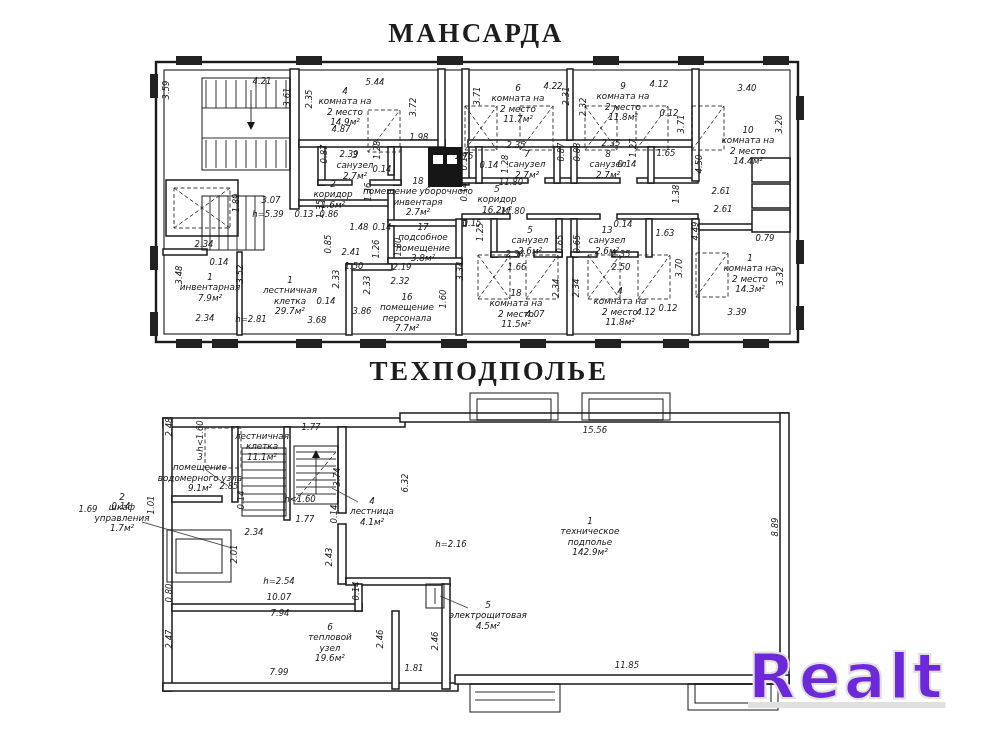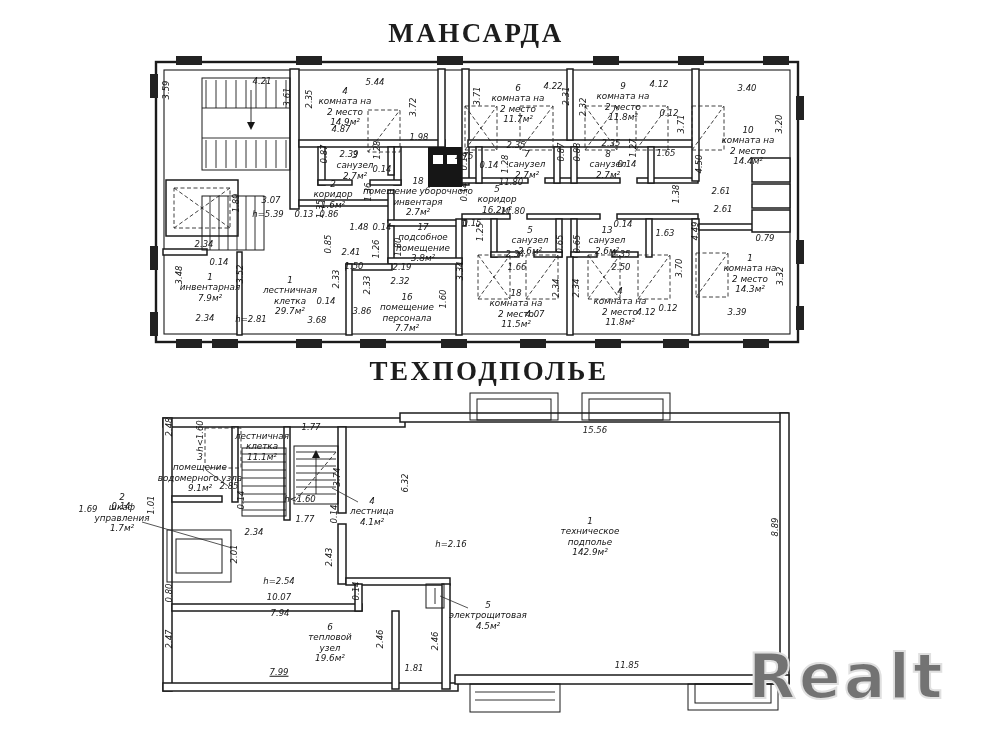--- a/index.html
+++ b/index.html
@@ -7,21 +7,21 @@
        font-family:"DejaVu Sans",sans-serif;color:#161616;}
   .title{position:absolute;transform:translateX(-50%);font-family:Liberation Serif, serif;
          font-weight:bold;font-size:27px;letter-spacing:2.5px;color:#1d1d1d;white-space:nowrap;}
   .dim{position:absolute;font-style:italic;font-size:8.5px;line-height:1;color:#161616;
        transform:translate(-50%,-50%);white-space:nowrap;}
   .dim.v{transform:translate(-50%,-50%) rotate(-90deg);}
   .room{position:absolute;transform:translateX(-50%);display:flex;flex-direction:column;align-items:center;
         font-style:italic;font-size:8.8px;line-height:1.18;text-align:center;color:#141414;white-space:nowrap;}
   .room .rm{white-space:pre-line;}
   .watermark{position:absolute;left:748px;top:640px;font-weight:bold;font-size:62px;letter-spacing:3px;
-             color:#737373;-webkit-text-stroke:2px #e0e0e0;text-stroke:2px #e0e0e0;font-family:"DejaVu Sans",sans-serif;}
+             color:#6d28d9;-webkit-text-stroke:2px #e0e0e0;text-stroke:2px #e0e0e0;font-family:"DejaVu Sans",sans-serif;text-decoration:underline;}
   svg{position:absolute;left:0;top:0;}
   .outline rect,.outline path{fill:none;stroke:#1b1b1b;}
   .wall rect{fill:#ffffff;stroke:#1b1b1b;stroke-width:1.5;}
   .pier rect{fill:#222222;stroke:none;}
   .thin line{stroke:#1b1b1b;stroke-width:0.9;}
   .thin rect{fill:none;stroke:#1b1b1b;stroke-width:1;}
   .dash rect,.dash line{fill:none;stroke:#2a2a2a;stroke-width:0.9;stroke-dasharray:4 2.5;}
   .lead line{stroke:#2a2a2a;stroke-width:0.8;}
   .solidfill{fill:#161616;stroke:none;}
 </style>
@@ -498,18 +498,18 @@
 <span class="dim v" style="left:329px;top:557px;">2.43</span>
 <span class="dim" style="left:419px;top:544px;margin-left:32px;">h=2.16</span>
 <span class="dim" style="left:254px;top:532px;">2.34</span>
 <span class="dim v" style="left:234px;top:554px;">2.01</span>
 <span class="dim v" style="left:169px;top:593px;">0.80</span>
 <span class="dim" style="left:279px;top:581px;">h=2.54</span>
 <span class="dim" style="left:279px;top:597px;">10.07</span>
 <span class="dim" style="left:280px;top:613px;">7.94</span>
 <span class="dim v" style="left:356px;top:591px;">0.14</span>
 <span class="dim v" style="left:169px;top:639px;">2.47</span>
-<span class="dim" style="left:279px;top:672px;text-decoration:underline;">7.99</span>
+<span class="dim" style="left:279px;top:672px;">7.99</span>
 <span class="dim v" style="left:380px;top:639px;">2.46</span>
 <span class="dim v" style="left:435px;top:641px;">2.46</span>
 <span class="dim" style="left:414px;top:668px;">1.81</span>
 
 <div class="watermark">Realt</div>
 
 </body></html>

